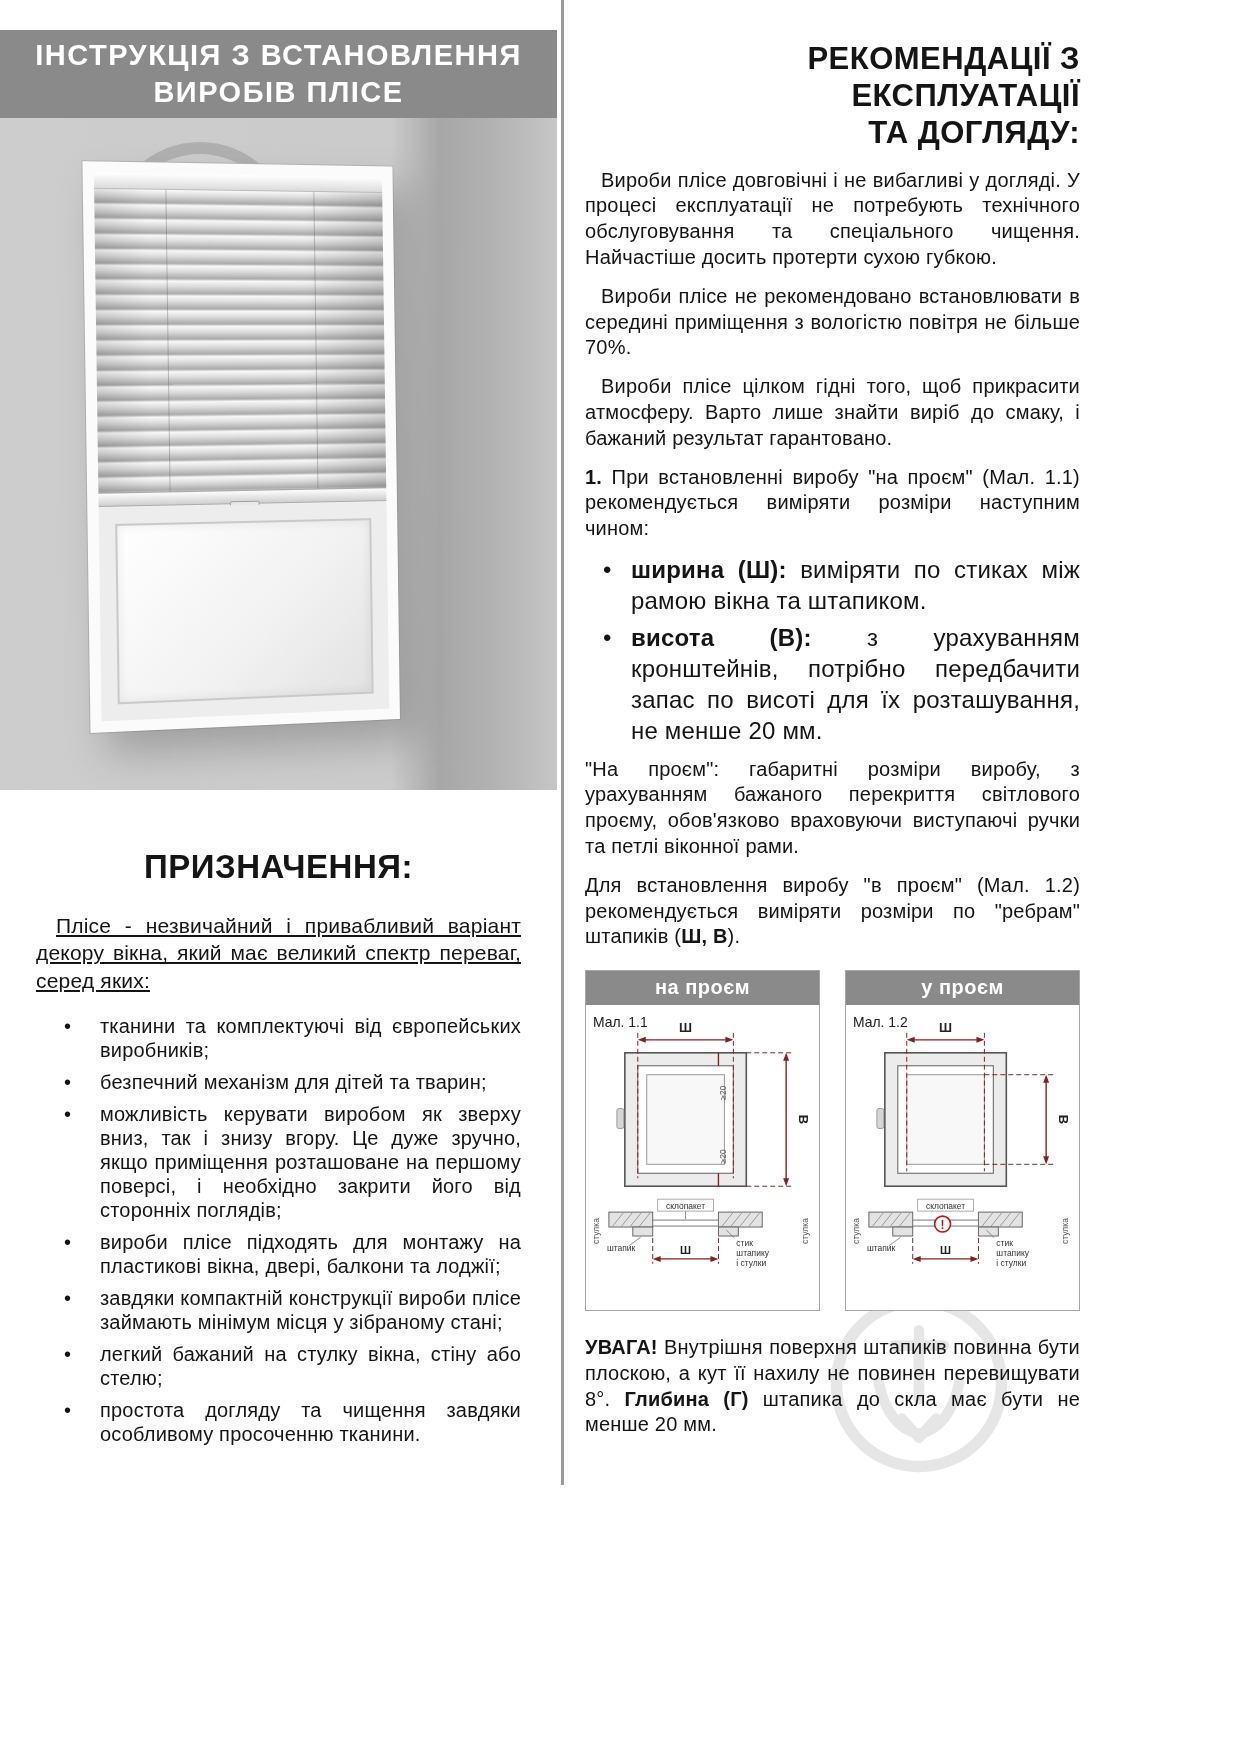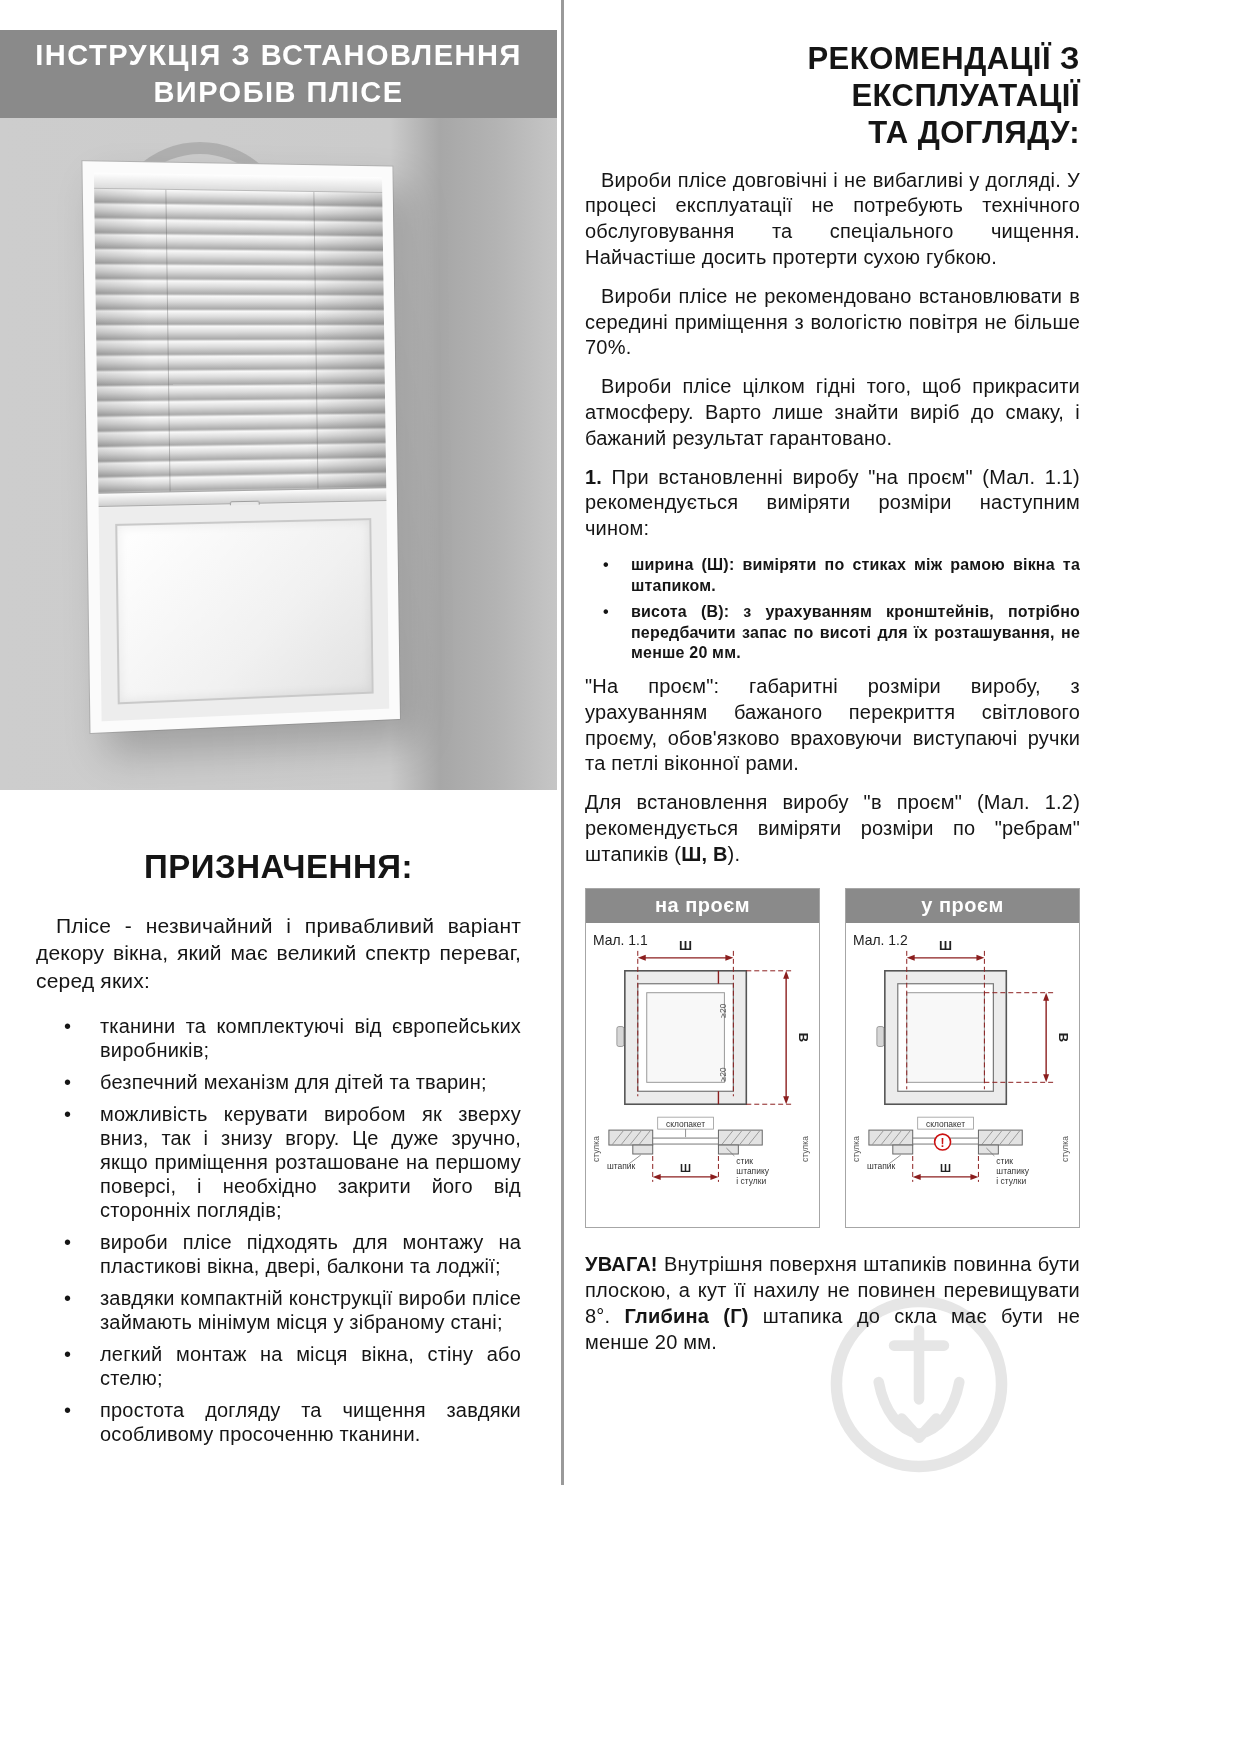--- a/index.html
+++ b/index.html
@@ -35,39 +35,39 @@
             background:linear-gradient(135deg,#ffffff 0%,#f1f1f1 60%,#e2e2e2 100%);
             box-shadow:inset 0 0 12px rgba(0,0,0,.08); }
 
   .wm { position:absolute; pointer-events:none; }
   .wm1 { left:100px; top:16px; width:200px; height:200px; opacity:.45; }
   .wm1 circle,.wm1 path { stroke:#8f8f8f; }
   .wm2 { left:238px; top:1288px; width:192px; height:192px; opacity:.35; z-index:0; }
   .wm2 circle,.wm2 path { stroke:#b9b9b9; }
 
   .purpose-title { margin:58px 36px 0; font-size:33px; font-weight:800; text-align:center; letter-spacing:.5px; }
-  .purpose-intro { margin:26px 36px 0; font-size:21px; line-height:1.3; text-align:justify; text-indent:20px; letter-spacing:.2px; }
+  .purpose-intro { margin:26px 36px 0; font-size:21px; line-height:1.3; text-align:justify; text-indent:20px; letter-spacing:.2px;text-decoration:underline; }
   .purpose-list { margin:20px 36px 0; padding-left:28px; list-style:none; }
   .purpose-list li { position:relative; padding-left:36px; margin-bottom:8px; font-size:20px; line-height:1.2;
                      text-align:justify; letter-spacing:.2px; }
   .purpose-list li::before { content:"•"; position:absolute; left:0; top:0; }
 
   
   .divider { position:absolute; left:561px; top:0; width:3px; height:1758px; background:#9a9a9a; }
 
   
   .col-right { position:absolute; left:585px; top:0; width:495px; min-height:1758px; }
   .care-title { margin:40px 0 16px; text-align:right; }
   .care-title div { font-size:31px; font-weight:800; line-height:1.2; letter-spacing:.5px; }
   .para { font-size:20px; line-height:1.29; text-align:justify; margin:0 0 13px; letter-spacing:.2px; }
   .ind { text-indent:16px; }
   .section-title { font-size:31px; font-weight:800; text-align:center; margin:24px 0 22px; letter-spacing:.5px; }
   .measure-list { list-style:none; margin:4px 0 10px; padding-left:12px; }
-  .measure-list li { position:relative; padding-left:34px; margin-bottom:6px; font-size:16px; line-height:1.29;
-                     text-align:justify; letter-spacing:.2px;font-weight:bold; }
+  .measure-list li { position:relative; padding-left:34px; margin-bottom:6px; font-size:24px; line-height:1.29;
+                     text-align:justify; letter-spacing:.2px; }
   .measure-list li::before { content:"•"; position:absolute; left:6px; top:0; }
 
   .diagrams { display:flex; gap:25px; margin-top:20px; position:relative; z-index:1; }
   .panel { width:235px; border:1px solid #a6a6a6; background:#fff; }
   .panel-header { background:#8a8a8a; color:#fff; font-weight:700; font-size:20px; text-align:center;
                   padding:5px 0 6px; letter-spacing:.5px; }
   .panel-body { padding:2px 1px 4px; }
   svg.diagram { display:block; width:100%; height:auto; }
 
   .win-outer { fill:#ececec; stroke:#555; stroke-width:1.6; }
@@ -130,21 +130,21 @@
     </div>
 
     <h2 class="purpose-title">ПРИЗНАЧЕННЯ:</h2>
     <p class="purpose-intro">Плісе - незвичайний і привабливий варіант декору вікна, який має великий спектр переваг, серед яких:</p>
     <ul class="purpose-list">
       <li>тканини та комплектуючі від європейських виробників;</li>
       <li>безпечний механізм для дітей та тварин;</li>
       <li>можливість керувати виробом як зверху вниз, так і знизу вгору. Це дуже зручно, якщо приміщення розташоване на першому поверсі, і необхідно закрити його від сторонніх поглядів;</li>
       <li>вироби плісе підходять для монтажу на пластикові вікна, двері, балкони та лоджії;</li>
       <li>завдяки компактній конструкції вироби плісе займають мінімум місця у зібраному стані;</li>
-      <li>легкий монтаж на місця вікна, стіну або стелю;</li>
+      <li>легкий бажаний на стулку вікна, стіну або стелю;</li>
       <li>простота догляду та чищення завдяки особливому просоченню тканини.</li>
     </ul>
   </div>
 
   <div class="divider"></div>
 
   <div class="col-right">
     <h1 class="care-title">
       <div>РЕКОМЕНДАЦІЇ З ЕКСПЛУАТАЦІЇ</div>
       <div>ТА ДОГЛЯДУ:</div>

